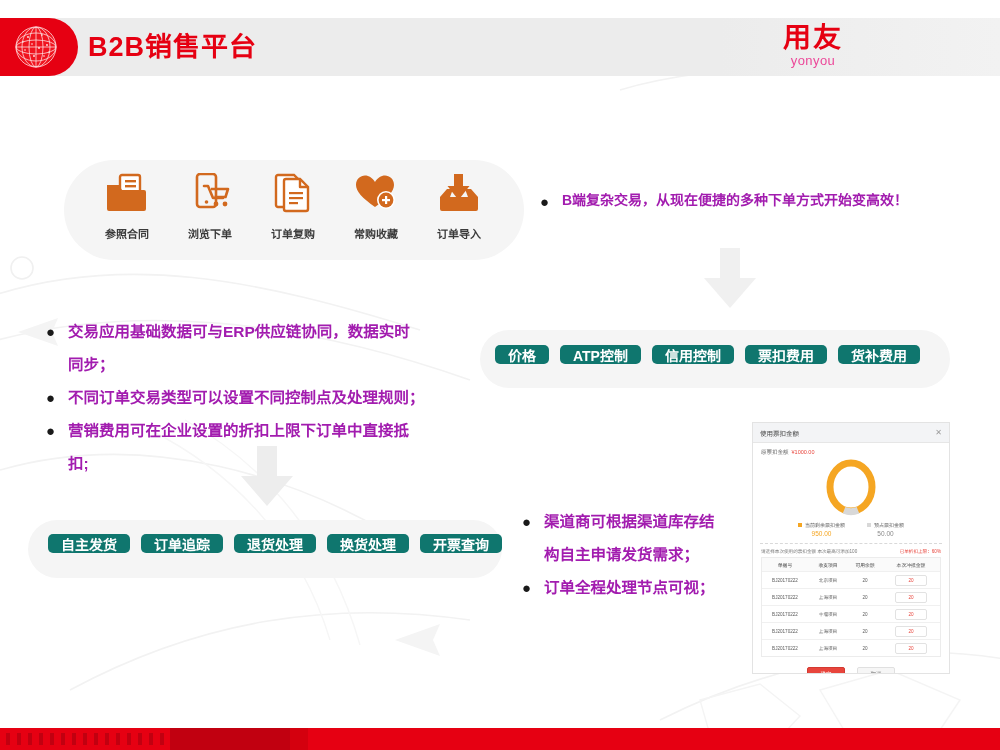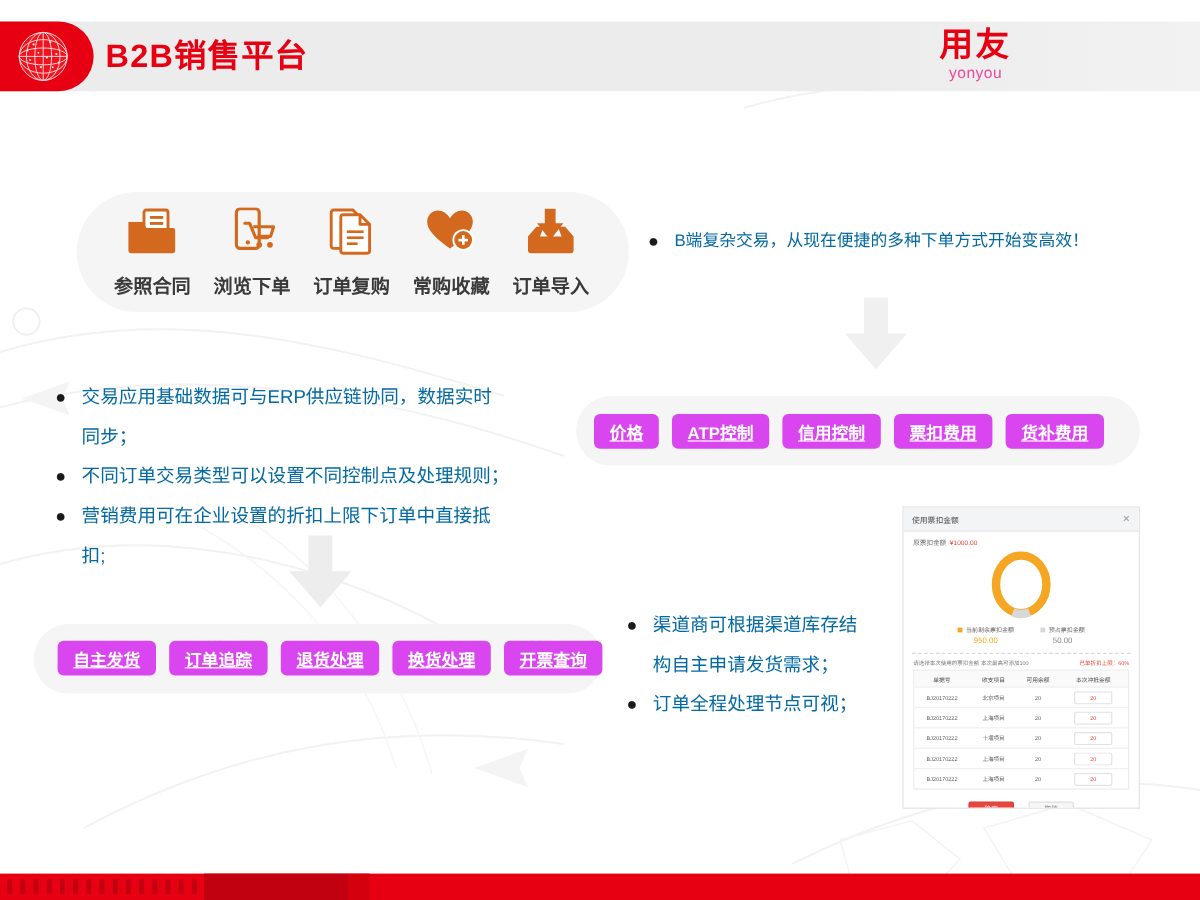--- a/index.html
+++ b/index.html
@@ -31,38 +31,38 @@
 
   
   .pill-bg{position:absolute;background:#f5f5f5;border-radius:200px/60px;z-index:1;}
 
   
   .icon-row{position:absolute;left:88px;top:168px;width:410px;height:92px;z-index:2;
      display:flex;justify-content:space-between;align-items:flex-start;}
   .icon-item{width:78px;text-align:center;}
   .icon-glyph{height:50px;display:flex;align-items:center;justify-content:center;}
   .icon-glyph svg{display:block;}
-  .icon-label{margin-top:7px;font-size:16px;color:#3a3a3a;font-weight:bold;white-space:nowrap;}
+  .icon-label{margin-top:7px;font-size:11px;color:#3a3a3a;font-weight:bold;white-space:nowrap;}
 
   
   .bullets{position:absolute;z-index:2;}
   .bullet{display:flex;align-items:flex-start;margin-bottom:6px;}
   .bullet .dot{width:22px;flex:0 0 22px;font-size:15px;line-height:27px;color:#1a1a1a;text-align:left;}
-  .bullet .btxt{font-size:15.5px;font-weight:normal;color:#0369a1;line-height:27px;}
+  .bullet .btxt{font-size:15.5px;font-weight:bold;color:#a21caf;line-height:27px;}
 
   #bullets-top{left:540px;top:188px;width:440px;}
   #bullets-top .btxt{font-size:14px;line-height:24px;}
   #bullets-left{left:46px;top:318px;width:470px;}
   #bullets-right{left:522px;top:508px;width:245px;}
 
   
   .tag-row{position:absolute;display:flex;z-index:2;}
-  .tag{background:#d946ef;color:#ffffff;border-radius:5px;
+  .tag{background:#0f766e;color:#ffffff;border-radius:5px;
        font-size:14px;font-weight:bold;display:flex;align-items:center;justify-content:center;
-       height:29px;padding:0 13px;margin-right:11px;white-space:nowrap;text-decoration:underline;}
+       height:19px;padding:0 13px;margin-right:11px;white-space:nowrap;}
   #tags-right{left:495px;top:345px;}
   #tags-bottom{left:48px;top:534px;}
 
   
   .arrow{position:absolute;z-index:2;}
 
   
   .shot{position:absolute;left:752px;top:422px;width:196px;height:250px;
      background:#ffffff;border:1px solid #e3e3e3;z-index:2;overflow:hidden;
      font-family:"Liberation Sans","DejaVu Sans",sans-serif;}

